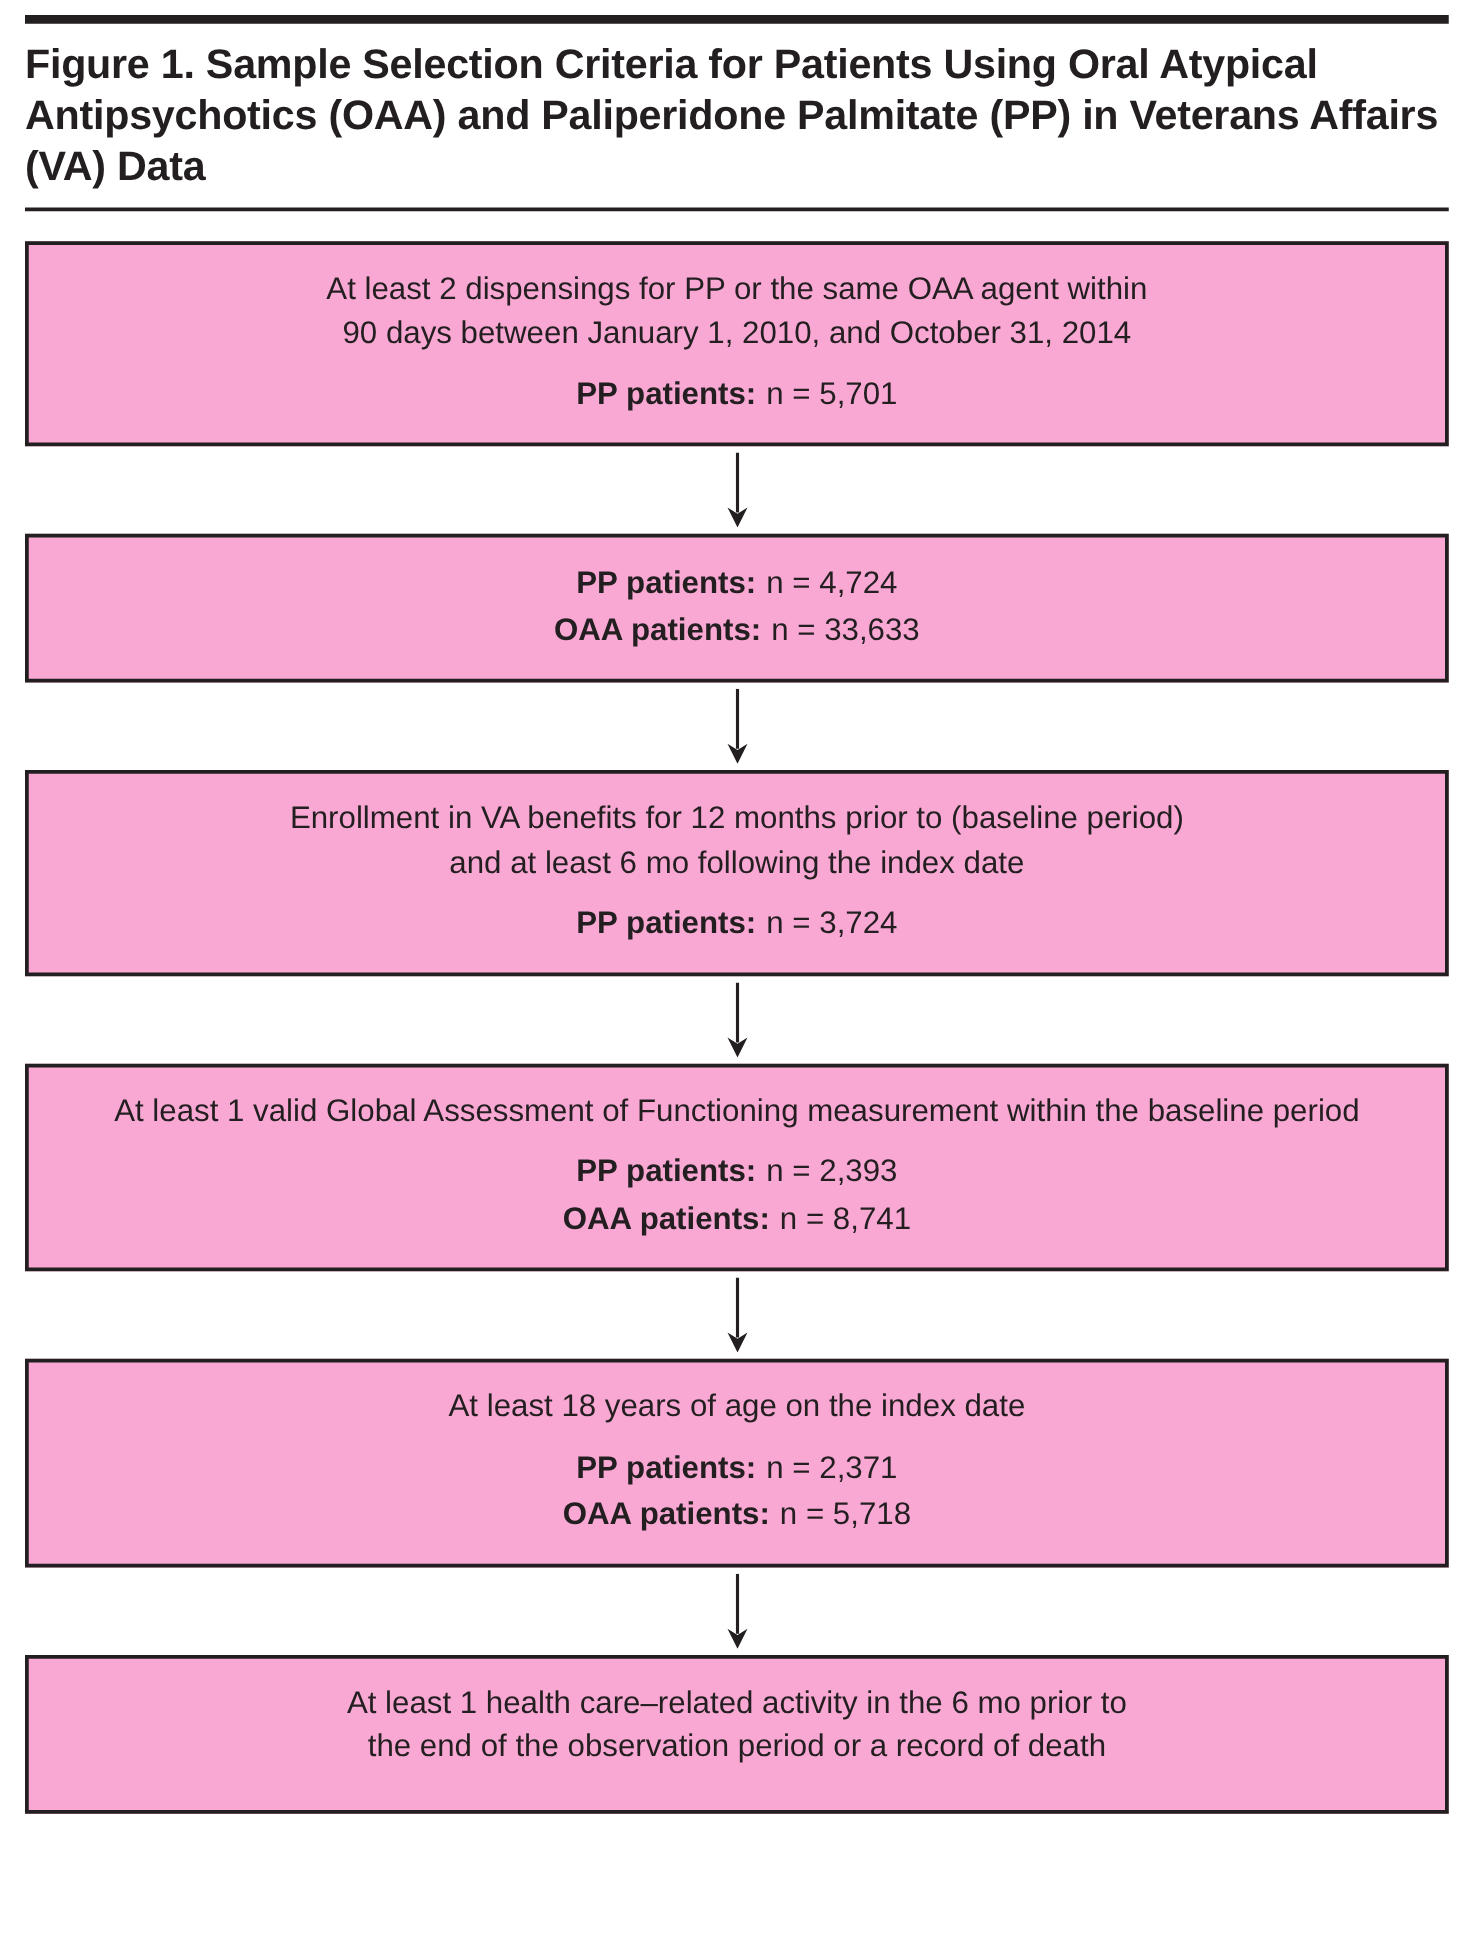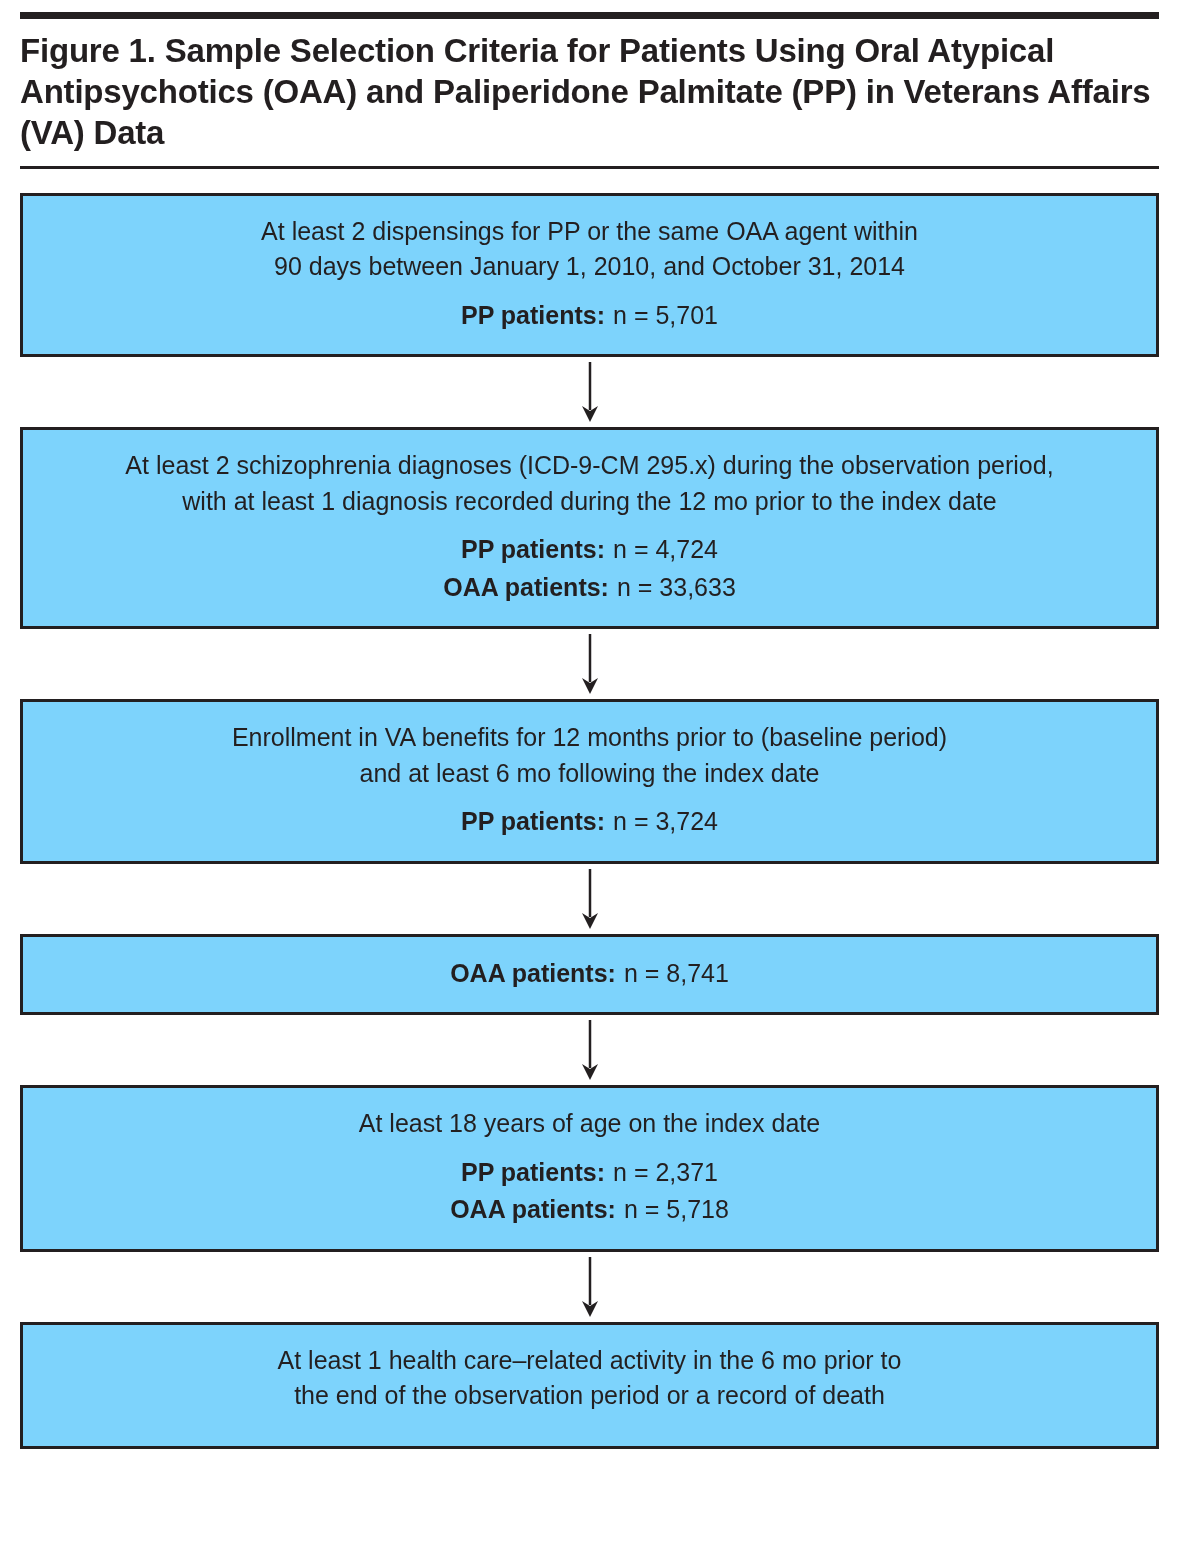--- a/index.html
+++ b/index.html
@@ -36,21 +36,21 @@
   }
   .flow {
     display: flex;
     flex-direction: column;
     align-items: center;
   }
   .box {
     box-sizing: border-box;
     width: 100%;
     border: 3px solid #231f20;
-    background: #7dd3fc;
+    background: #f9a8d4;
     text-align: center;
     padding: 18px 26px 20px 26px;
     font-size: 25px;
     line-height: 1.42;
   }
   .criteria {
     margin-bottom: 12px;
   }
   .count-line {
     line-height: 1.5;
@@ -97,24 +97,20 @@
     </div>
 
     <div class="arrow">
       <svg width="24" height="60" viewBox="0 0 24 60" aria-hidden="true">
         <line x1="12" y1="0" x2="12" y2="48" stroke="#231f20" stroke-width="2.5"></line>
         <polygon points="12,60 4,44 12,49 20,44" fill="#231f20"></polygon>
       </svg>
     </div>
 
     <div class="box">
-      <div class="criteria">
-        <div>At least 2 schizophrenia diagnoses (ICD-9-CM 295.x) during the observation period,</div>
-        <div>with at least 1 diagnosis recorded during the 12 mo prior to the index date</div>
-      </div>
       <div class="counts">
         <div class="count-line">
           <span class="count-label">PP patients:</span><span class="count-value">n = 4,724</span>
         </div>
         <div class="count-line">
           <span class="count-label">OAA patients:</span><span class="count-value">n = 33,633</span>
         </div>
       </div>
     </div>
 
@@ -138,21 +134,27 @@
     </div>
 
     <div class="arrow">
       <svg width="24" height="60" viewBox="0 0 24 60" aria-hidden="true">
         <line x1="12" y1="0" x2="12" y2="48" stroke="#231f20" stroke-width="2.5"></line>
         <polygon points="12,60 4,44 12,49 20,44" fill="#231f20"></polygon>
       </svg>
     </div>
 
     <div class="box">
+      <div class="criteria">
+        <div>At least 1 valid Global Assessment of Functioning measurement within the baseline period</div>
+      </div>
       <div class="counts">
+        <div class="count-line">
+          <span class="count-label">PP patients:</span><span class="count-value">n = 2,393</span>
+        </div>
         <div class="count-line">
           <span class="count-label">OAA patients:</span><span class="count-value">n = 8,741</span>
         </div>
       </div>
     </div>
 
     <div class="arrow">
       <svg width="24" height="60" viewBox="0 0 24 60" aria-hidden="true">
         <line x1="12" y1="0" x2="12" y2="48" stroke="#231f20" stroke-width="2.5"></line>
         <polygon points="12,60 4,44 12,49 20,44" fill="#231f20"></polygon>

